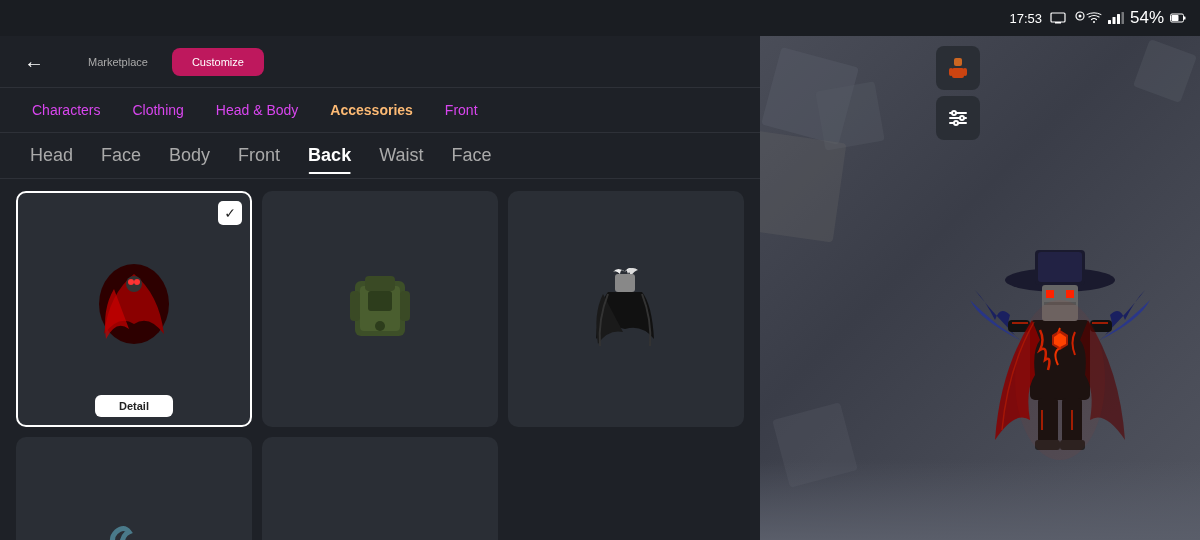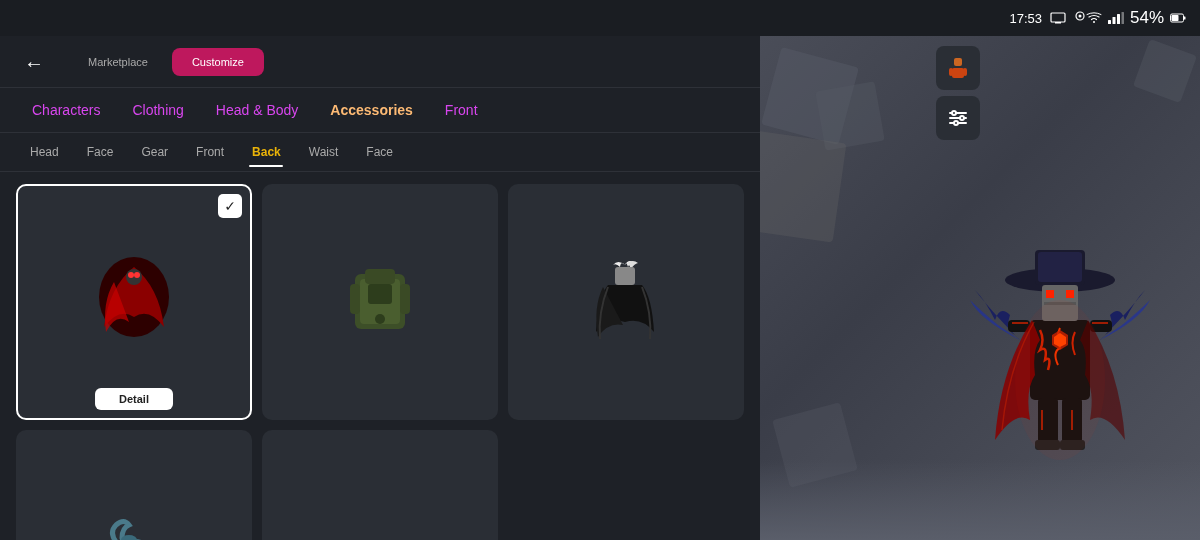--- a/index.html
+++ b/index.html
@@ -106,30 +106,30 @@
     
     .sub-tabs {
       display: flex;
       align-items: center;
       padding: 4px 16px;
       gap: 0;
       border-bottom: 1px solid #2e3138;
     }
     .sub-tab {
       padding: 8px 14px;
-      font-size: 12px;
+      font-size: 18px;
       cursor: pointer;
       color: #aaa;
       background: none;
       border: none;
       position: relative;
       white-space: nowrap;
     }
     .sub-tab.active {
-      color: #eab308;
+      color: #ffffff;
       font-weight: 600;
     }
     .sub-tab.active::after {
       content: '';
       position: absolute;
       bottom: 0; left: 50%; transform: translateX(-50%);
       width: 60%;
       height: 2px;
       background: #fff;
       border-radius: 2px;
@@ -309,21 +309,21 @@
       <button class="category-tab">Characters</button>
       <button class="category-tab">Clothing</button>
       <button class="category-tab">Head &amp; Body</button>
       <button class="category-tab active">Accessories</button>
       <button class="category-tab">Front</button>
     </div>
 
     <div class="sub-tabs">
       <button class="sub-tab">Head</button>
       <button class="sub-tab">Face</button>
-      <button class="sub-tab">Gear</button>
+      <button class="sub-tab">Body</button>
       <button class="sub-tab">Front</button>
       <button class="sub-tab active">Back</button>
       <button class="sub-tab">Waist</button>
       <button class="sub-tab">Face</button>
     </div>
 
     <div class="items-area">
       <div class="items-grid">
 
         <div class="item-card selected">

